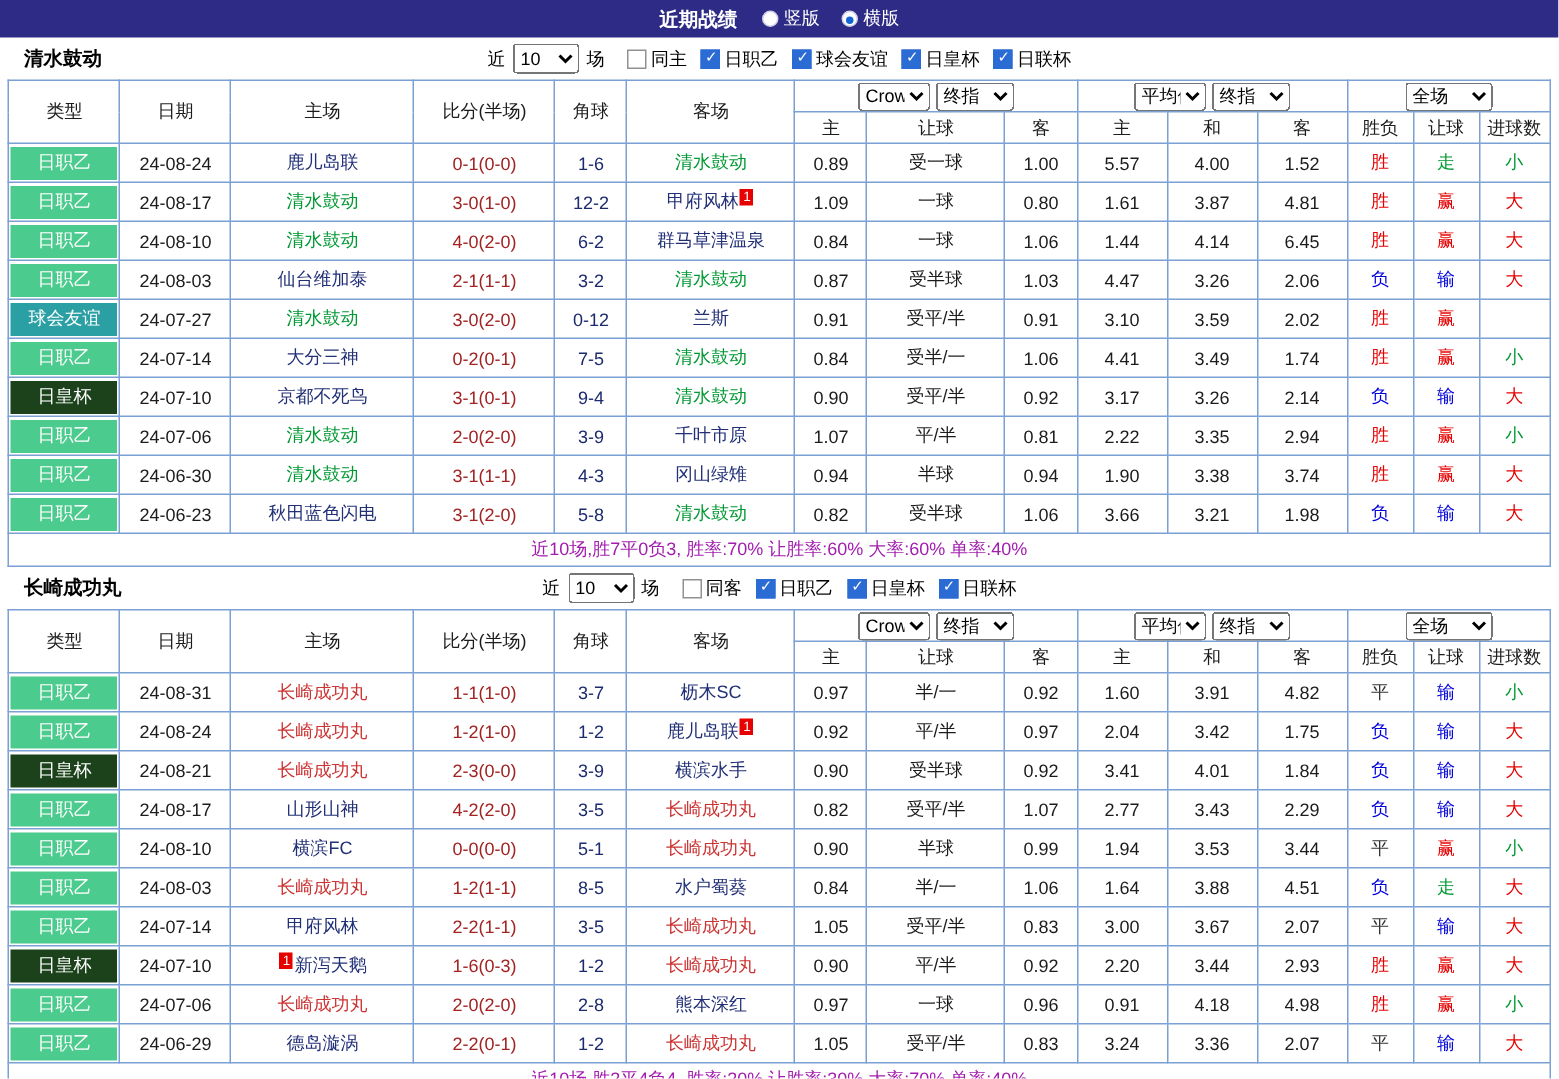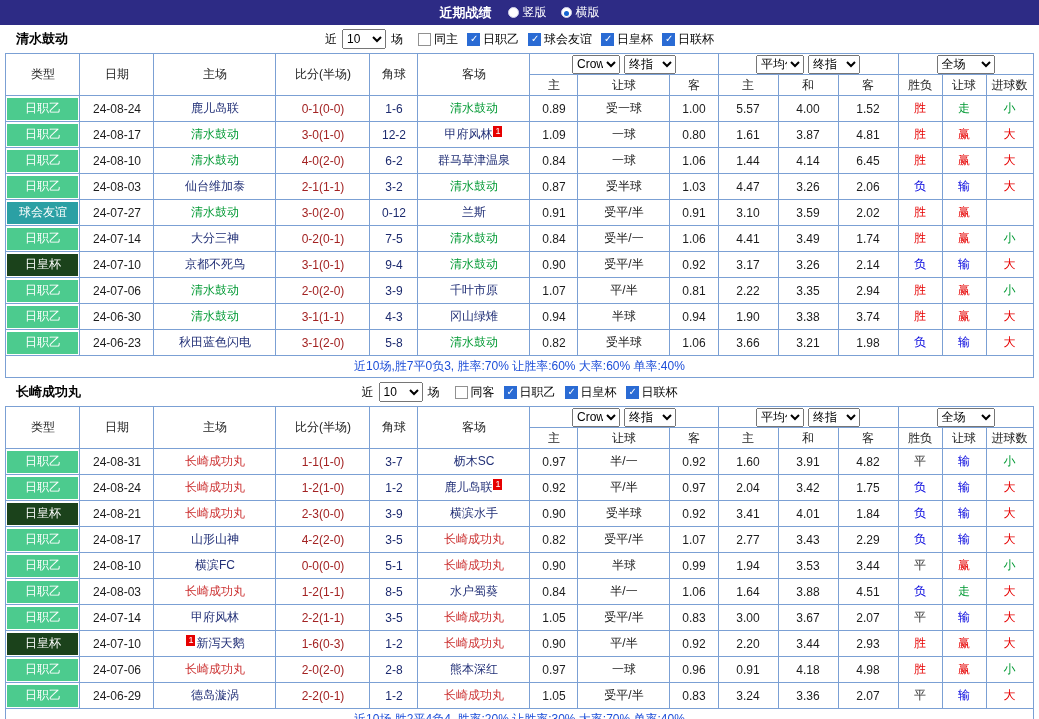--- a/index.html
+++ b/index.html
@@ -35,21 +35,21 @@
   .grid thead th { height: 21px; }
   .grid tbody td { height: 26px; }
   .grp select { font-size: 12px; height: 19px; margin: 0 2px; }
   .sel-a { width: 48px; } .sel-b { width: 52px; } .sel-c { width: 48px; } .sel-d { width: 58px; }
   td.type { padding: 1px; }
   .badge-type { display: flex; align-items: center; justify-content: center; height: 22px; color: #fff; font-size: 12px; }
   td.score { color: #a32222; }
   td.corners { color: #1c2a6e; }
   td.teamcell a, .teamtext { color: #223077; text-decoration: none; }
   .rc { display: inline-block; background: #e60000; color: #fff; font-size: 9px; line-height: 11px; padding: 0 2px; position: relative; top: -4px; margin: 0 1px; }
-  td.summary { color: #1d4ed8; height: 22px; text-align: center; }
+  td.summary { color: #a21caf; height: 22px; text-align: center; }
 </style>
 </head>
 <body>
 
 <div class="topbar">
   <span class="title">近期战绩</span>
   <div class="radios">
       <label class="radio-label">
         <span class="rdot"></span>
         <span>竖版</span>

